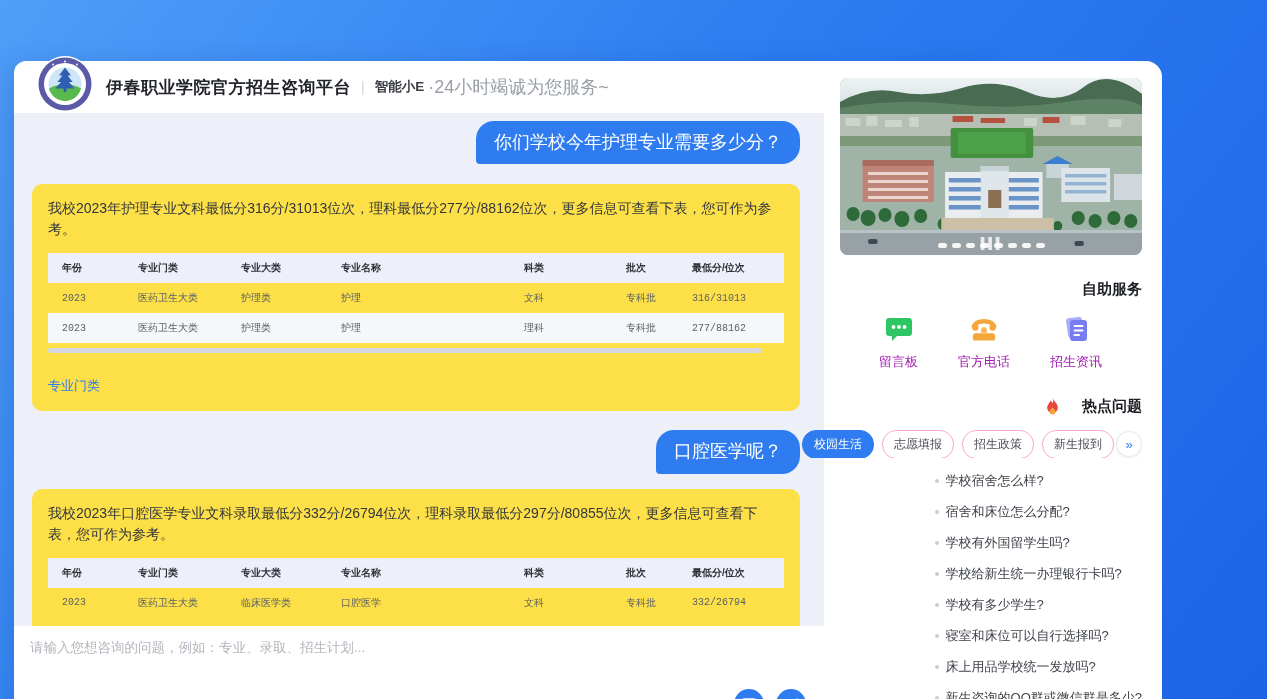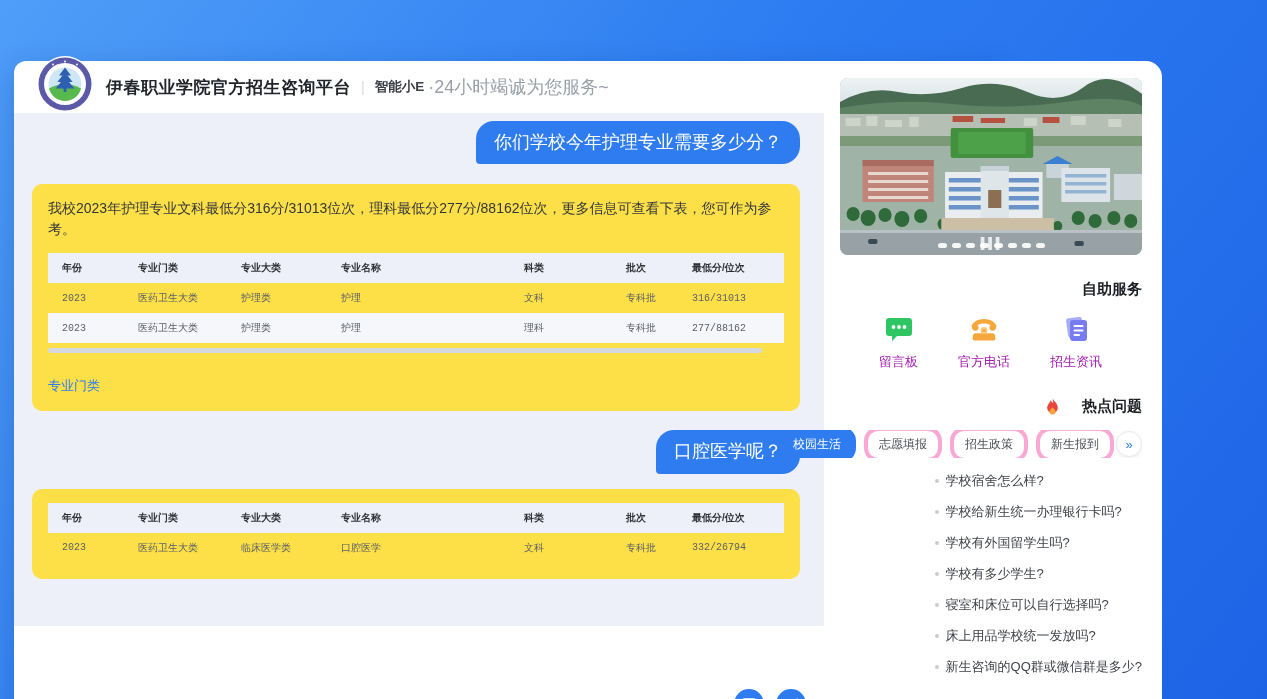--- a/index.html
+++ b/index.html
@@ -51,21 +51,21 @@
   .dots span { width:9px; height:5px; border-radius:3px; background:rgba(255,255,255,.9); cursor:pointer; }
   .svc-title { font-size:15px; font-weight:bold; color:#1c1f24; margin:25px 0 15px; }
   .services-row { display:flex; }
   .svc-item { display:flex; flex-direction:column; align-items:center; margin-right:40px; cursor:pointer; }
   .svc-icon { height:30px; display:flex; align-items:center; }
   .svc-label { font-size:13px; color:#a21caf; margin-top:9px; }
   .hot-title-row { display:flex; align-items:center; gap:22px; font-size:15px; font-weight:bold;
                    color:#1c1f24; margin-top:26px; }
   .tabs-row { position:relative; margin-top:14px; display:flex; align-items:center; gap:8px;
               overflow:hidden; padding-right:28px; height:28px; flex:none; }
-  .tab { flex:none; border:4px solid #f9a8d4; background:#fff; border-radius:14px; padding:5px 11px;
+  .tab { flex:none; border:1px solid #f9a8d4; background:#fff; border-radius:14px; padding:5px 11px;
          font-size:12px; color:#4a4e55; cursor:pointer; white-space:nowrap; font-family:Liberation Mono, monospace; }
   .tab.active { background:#2e7cf0; border-color:#2e7cf0; color:#fff; }
   .tabs-arrow { position:absolute; right:0; top:1px; width:26px; height:26px; border-radius:50%;
                 border:1px solid #e9eaef; background:#fff; color:#2e7cf0; font-size:13px; cursor:pointer;
                 box-shadow:0 1px 4px rgba(0,0,0,.08); display:flex; align-items:center; justify-content:center; }
   .questions { list-style:none; margin-top:7px; }
   .questions li { position:relative; font-size:13px; color:#3f434a; padding:6.5px 0 6.5px 12px; cursor:pointer; }
   .questions li::before { content:""; position:absolute; left:1px; top:50%; margin-top:-2px;
                           width:4px; height:4px; border-radius:50%; background:#c9cdd7; }
 </style>
@@ -137,20 +137,21 @@
                     <td>护理类</td>
                     <td>护理</td>
                     <td>理科</td>
                     <td>专科批</td>
                     <td>277/88162</td>
                   </tr>
                 </tbody>
               </table><div class="h-scrollbar"></div><span class="card-link">专业门类</span></div>
             <div class="msg-user">口腔医学呢？</div>
             <div class="msg-bot">
+              <div class="bot-text">我校2023年口腔医学专业文科录取最低分332分/26794位次，理科录取最低分297分/80855位次，更多信息可查看下表，您可作为参考。</div>
               <table>
                 <colgroup>
                   <col style="width: 84px;">
                   <col style="width: 103px;">
                   <col style="width: 100px;">
                   <col style="width: 183px;">
                   <col style="width: 102px;">
                   <col style="width: 66px;">
                   <col style="width: 98px;">
                 </colgroup>
@@ -176,20 +177,21 @@
                     <td>332/26794</td>
                   </tr>
                 </tbody>
               </table>
             </div>
           </div>
 
       </div>
 
       <div class="input-area">
+        <textarea placeholder="请输入您想咨询的问题，例如：专业、录取、招生计划..." style=""></textarea>
         <div class="send-buttons">
           <button class="round-btn">
             <svg width="16" height="16" viewBox="0 0 16 16">
               <path d="M3 2.2h10c1.2 0 2.2 1 2.2 2.2v5.2c0 1.2-1 2.2-2.2 2.2H8.3L5 14.6v-2.8H3c-1.2 0-2.2-1-2.2-2.2V4.4C.8 3.2 1.8 2.2 3 2.2z" fill="#fff"></path>
               <circle cx="4.8" cy="7" r="1" fill="#2e7cf0"></circle>
               <rect x="7" y="6.2" width="5.4" height="1.6" rx=".8" fill="#2e7cf0"></rect>
             </svg>
           </button>
           <button class="round-btn">
             <svg width="15" height="15" viewBox="0 0 16 16">
@@ -351,22 +353,23 @@
             <button class="tab active">校园生活</button>
             <button class="tab">志愿填报</button>
             <button class="tab">招生政策</button>
             <button class="tab">新生报到</button>
           </div>
         <button class="tabs-arrow">»</button>
       </div>
 
       <ul class="questions" id="questions">
           <li>学校宿舍怎么样?</li>
+          <li>宿舍和床位怎么分配?</li>
+          <li>学校有外国留学生吗?</li>
           <li>学校给新生统一办理银行卡吗?</li>
-          <li>学校有外国留学生吗?</li>
           <li>学校有多少学生?</li>
           <li>寝室和床位可以自行选择吗?</li>
           <li>床上用品学校统一发放吗?</li>
           <li>新生咨询的QQ群或微信群是多少?</li>
         </ul>
 
     </div>
   </div>
 </div>
 

